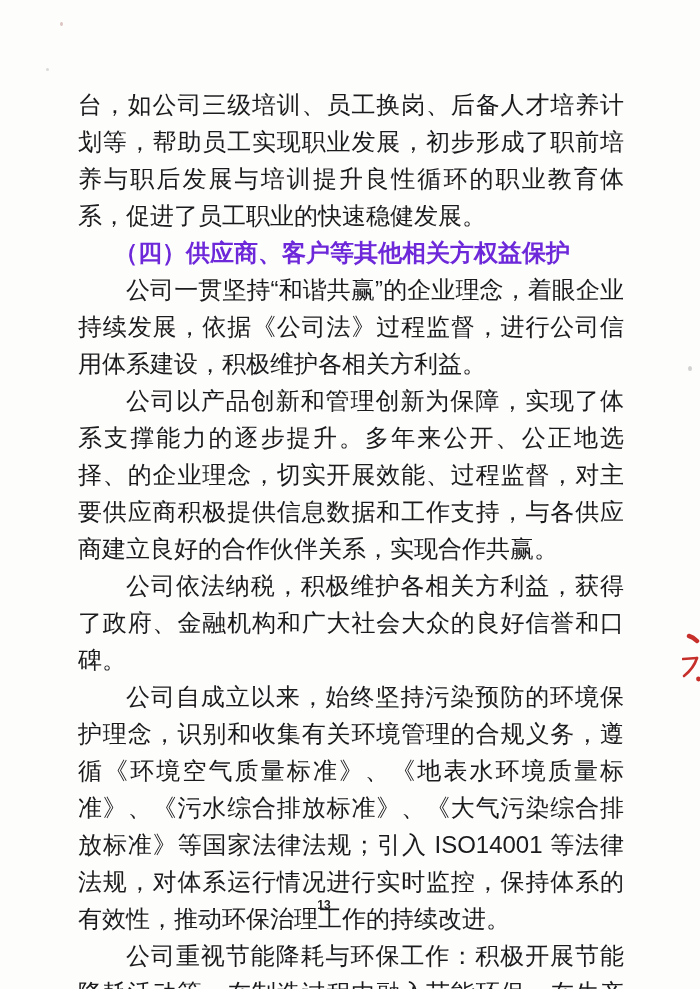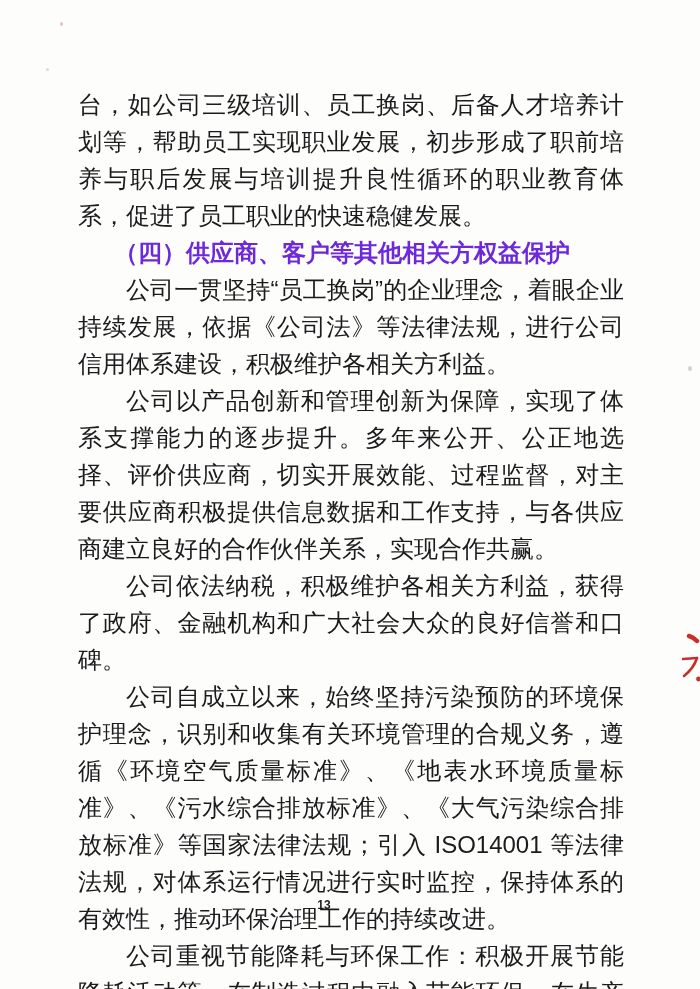--- a/index.html
+++ b/index.html
@@ -38,22 +38,22 @@
   .speck-c{left:688px;top:366px;width:4px;height:5px;background:rgba(165,165,165,0.5);}
 </style>
 </head>
 <body>
 
 <div class="page">
 
   <div class="textblock">
     <div class="cont">台，如公司三级培训、员工换岗、后备人才培养计划等，帮助员工实现职业发展，初步形成了职前培养与职后发展与培训提升良性循环的职业教育体系，促进了员工职业的快速稳健发展。</div>
     <div class="head">（四）供应商、客户等其他相关方权益保护</div>
-    <div class="para">公司一贯坚持“员工换岗”的企业理念，着眼企业持续发展，依据《公司法》等法律法规，进行公司信用体系建设，积极维护各相关方利益。</div>
-    <div class="para">公司以产品创新和管理创新为保障，实现了体系支撑能力的逐步提升。多年来公开、公正地选择、评价供应商，切实开展效能、过程监督，对主要供应商积极提供信息数据和工作支持，与各供应商建立良好的合作伙伴关系，实现合作共赢。</div>
+    <div class="para">公司一贯坚持“和谐共赢”的企业理念，着眼企业持续发展，依据《公司法》过程监督，进行公司信用体系建设，积极维护各相关方利益。</div>
+    <div class="para">公司以产品创新和管理创新为保障，实现了体系支撑能力的逐步提升。多年来公开、公正地选择、的企业理念，切实开展效能、过程监督，对主要供应商积极提供信息数据和工作支持，与各供应商建立良好的合作伙伴关系，实现合作共赢。</div>
     <div class="para">公司依法纳税，积极维护各相关方利益，获得了政府、金融机构和广大社会大众的良好信誉和口碑。</div>
     <div class="para">公司自成立以来，始终坚持污染预防的环境保护理念，识别和收集有关环境管理的合规义务，遵循《环境空气质量标准》、《地表水环境质量标准》、《污水综合排放标准》、《大气污染综合排放标准》等国家法律法规；引入 ISO14001 等法律法规，对体系运行情况进行实时监控，保持体系的有效性，推动环保治理工作的持续改进。</div>
     <div class="para">公司重视节能降耗与环保工作：积极开展节能降耗活动等。在制造过程中融入节能环保，在生产过程中不断改进生产流程，优化生产工艺，研究新型环保节能工艺技术，降低物料与能源消耗，减少废弃物，致力于建设无害于环境的绿色工厂。公司定期组织实施污染物排放监测，对于固废</div>
   </div>
 
   <div class="page-number">13</div>
 
   <svg class="red-mark" viewBox="0 0 20 56" xmlns="http://www.w3.org/2000/svg">
     <path d="M7,6 Q11,7 15,11" stroke="#c62f2a" stroke-width="4.5" stroke-linecap="round" fill="none"></path>
     <path d="M1,29 L15,28" stroke="#c62f2a" stroke-width="2.6" stroke-linecap="round" fill="none"></path>

